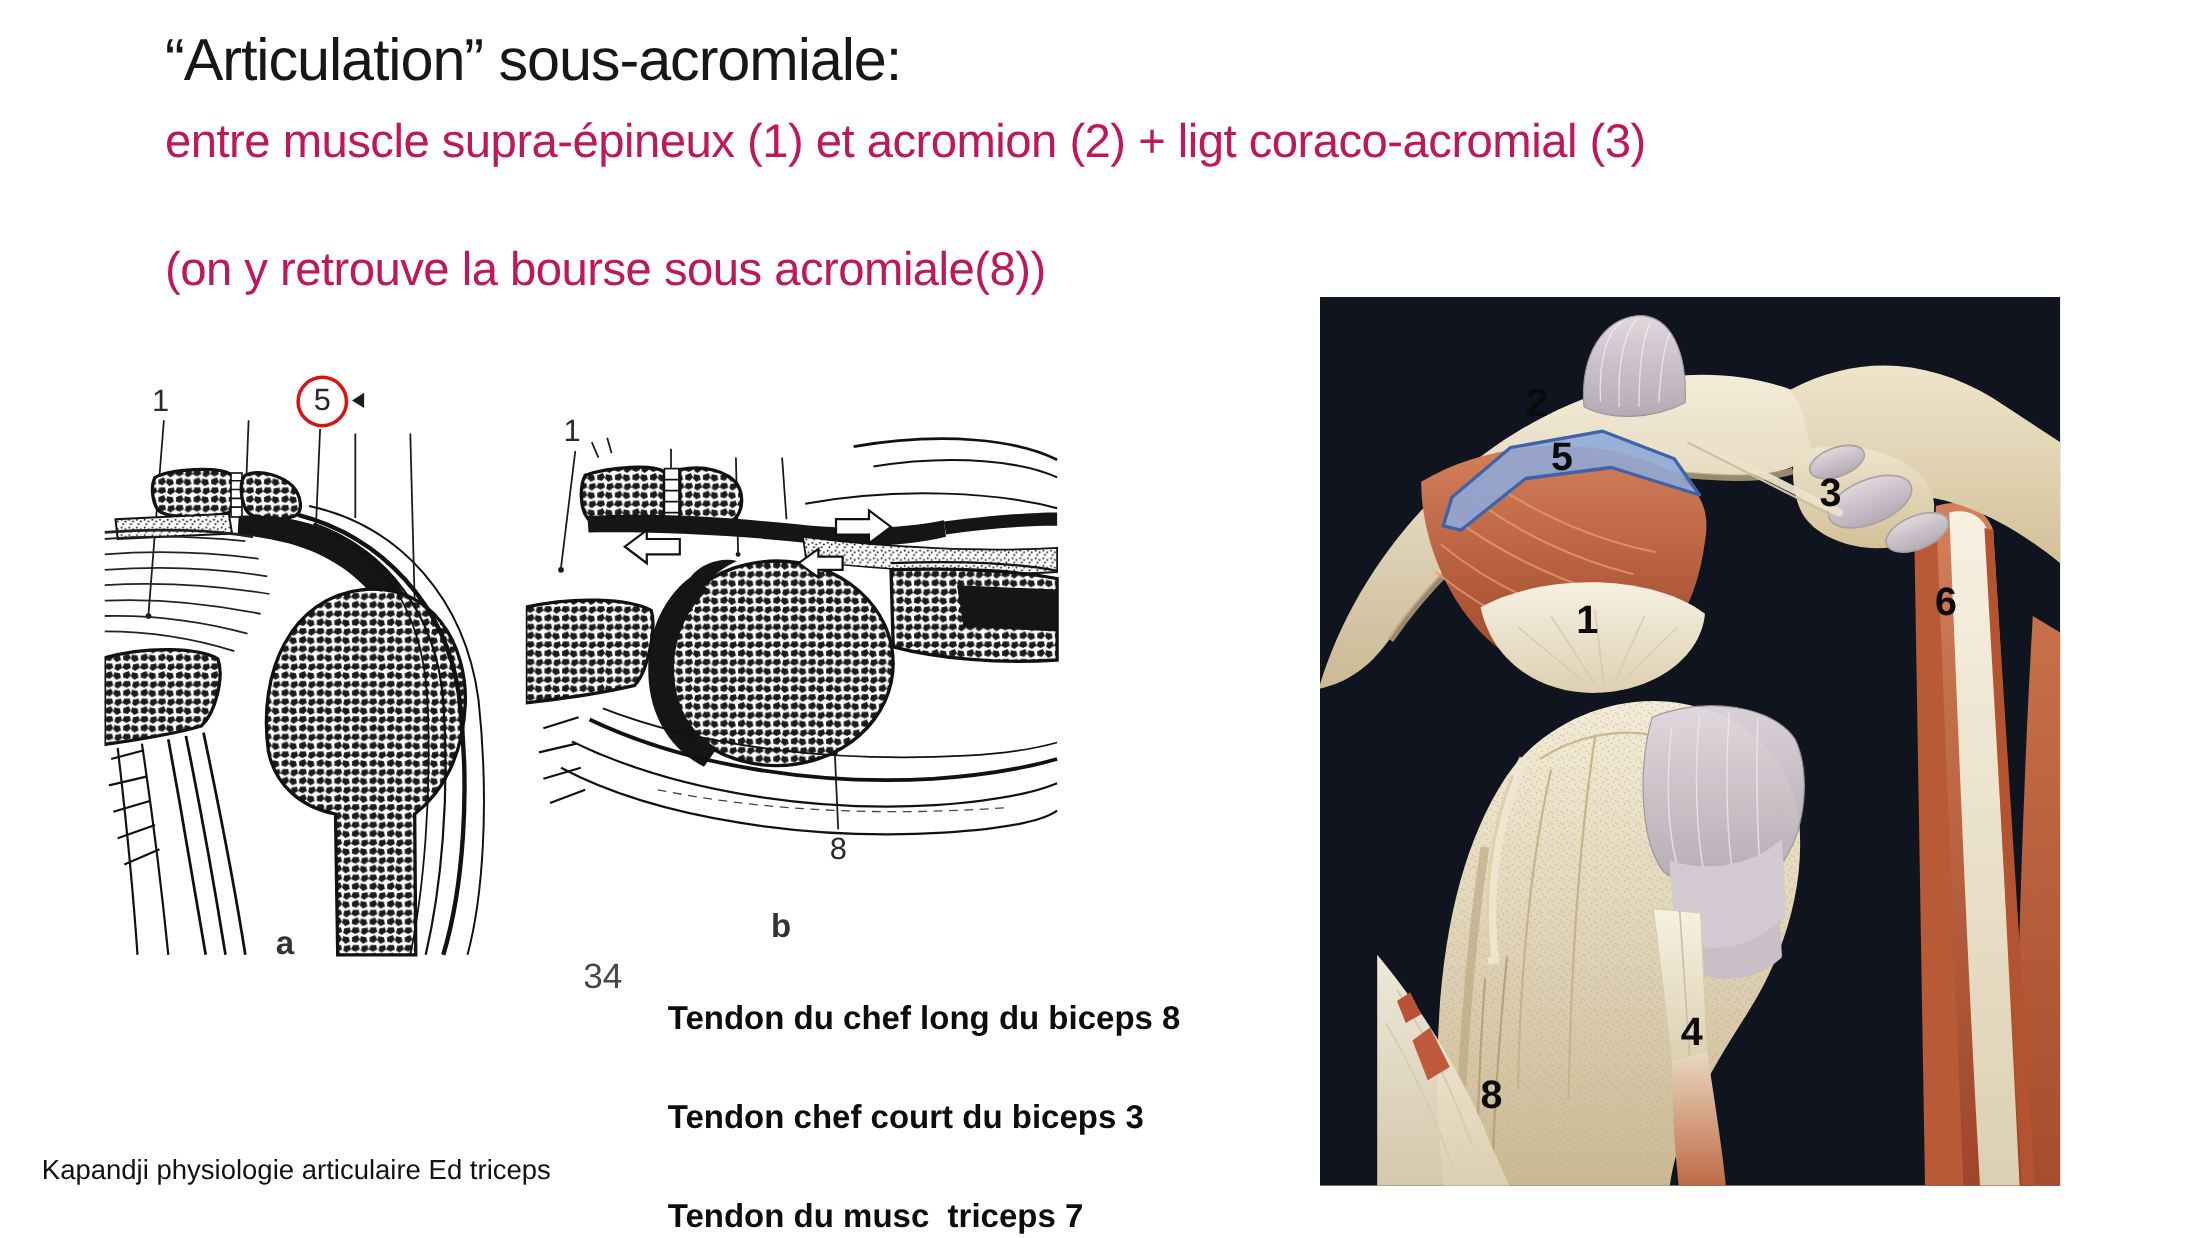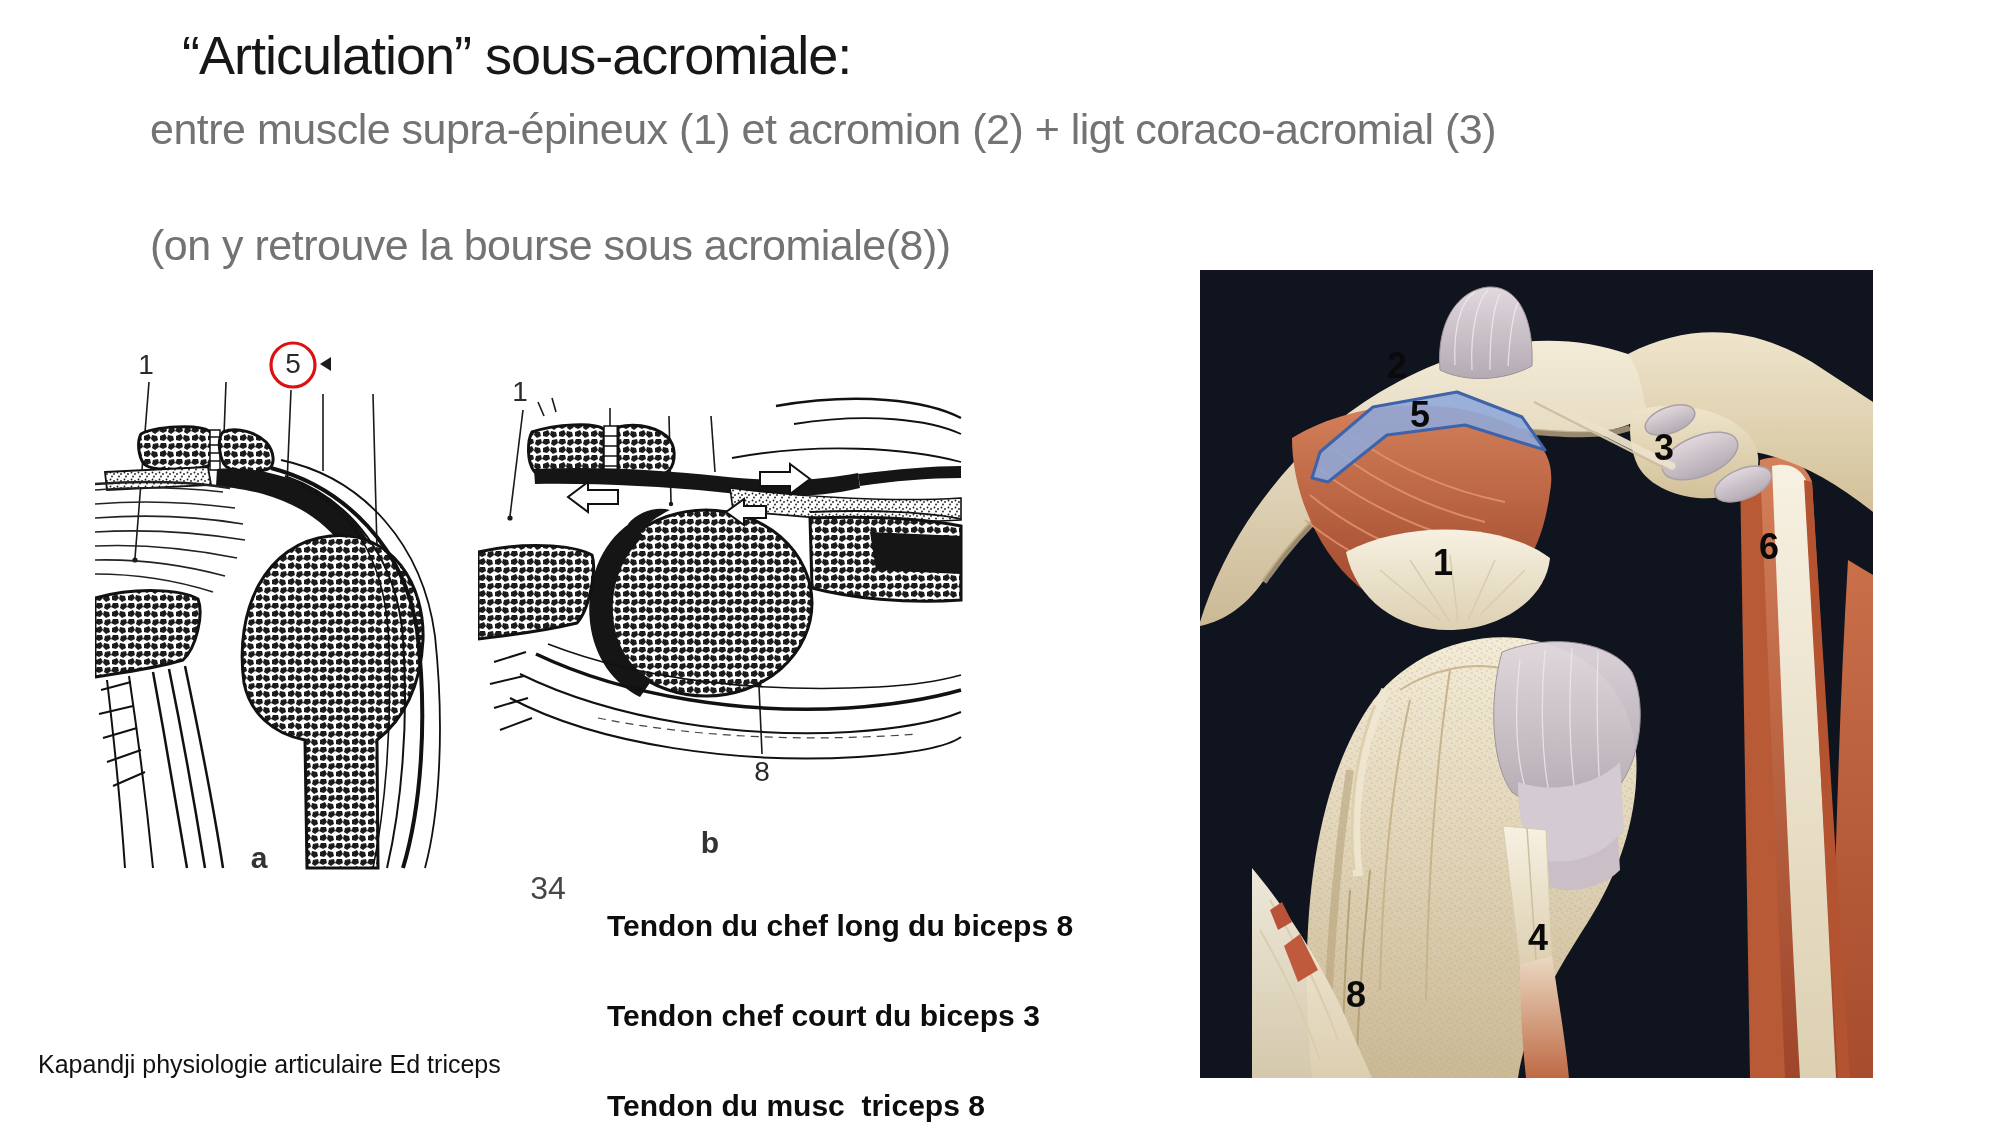--- a/index.html
+++ b/index.html
@@ -1,21 +1,21 @@
 <!DOCTYPE html>
 <html><head>
 <meta charset="utf-8">
 <style>
   html,body{margin:0;padding:0;background:#ffffff;}
   .slide{position:relative;width:2000px;height:1125px;background:#ffffff;overflow:hidden;
          font-family:"Liberation Sans",sans-serif;color:#171717;}
   .title{position:absolute;left:150px;top:24px;font-size:54px;letter-spacing:-1px;
-         font-weight:400;color:#171717;white-space:pre;margin-left:32px;}
+         font-weight:400;color:#171717;white-space:pre;}
   .subtitle{position:absolute;left:150px;top:100px;font-size:43px;line-height:58px;
-         letter-spacing:-0.5px;font-weight:400;color:#737373;white-space:pre;}
+         letter-spacing:-0.5px;font-weight:400;color:#be185d;white-space:pre;}
   .legend{position:absolute;left:607px;top:903px;font-size:30px;line-height:45px;
          font-weight:700;color:#0d0d0d;white-space:pre;}
   .credits{position:absolute;left:38px;top:1046px;font-size:25px;line-height:37px;
          font-weight:400;color:#111;white-space:pre;}
   .fig-a{position:absolute;left:95px;top:338px;width:360px;height:535px;}
   .fig-b{position:absolute;left:478px;top:366px;width:485px;height:455px;}
   .fig-label{position:absolute;transform:translate(-50%,-50%);font-size:28px;color:#2a2a2a;}
   .fig-caption{position:absolute;transform:translate(-50%,-50%);font-size:30px;font-weight:700;color:#333;}
   .page-num{position:absolute;transform:translate(-50%,-50%);font-size:32px;color:#464646;margin-top:48px;}
   .photo{position:absolute;left:1200px;top:270px;width:673px;height:808px;}
@@ -324,18 +324,18 @@
     <span class="photo-num" style="left:220px;top:145px;">5</span>
     <span class="photo-num" style="left:464px;top:178px;">3</span>
     <span class="photo-num" style="left:569px;top:277px;">6</span>
     <span class="photo-num" style="left:243px;top:293px;">1</span>
     <span class="photo-num" style="left:338px;top:668px;">4</span>
     <span class="photo-num" style="left:156px;top:725px;">8</span>
   </div>
 
   <div class="legend"><span>Tendon du chef long du biceps 8</span><br>
 <span>Tendon chef court du biceps 3</span><br>
-<span>Tendon du musc  triceps 8</span></div>
+<span>Tendon du musc  triceps 7</span></div>
 
   <div class="credits"><span>Kapandji physiologie articulaire Ed triceps</span><br>
 <span>Completeanatomy°</span></div>
 
 </div>
 
 </body></html>

